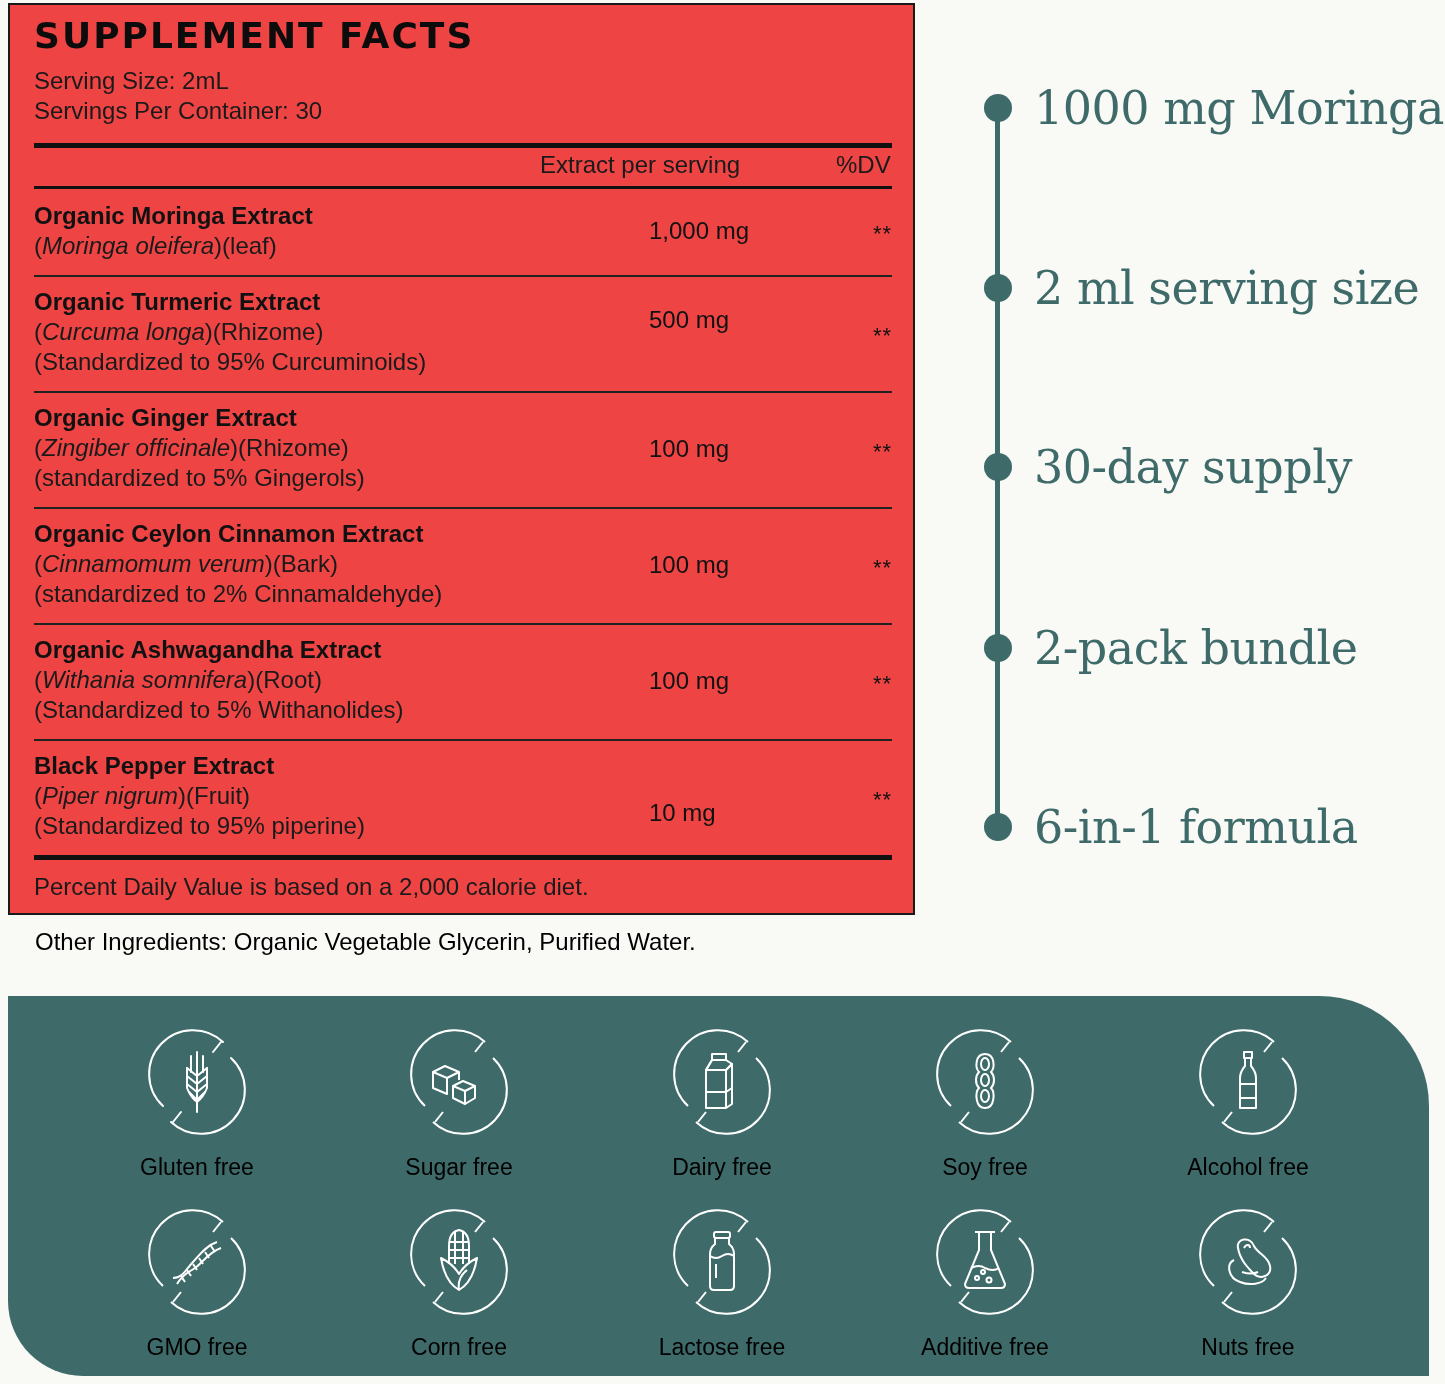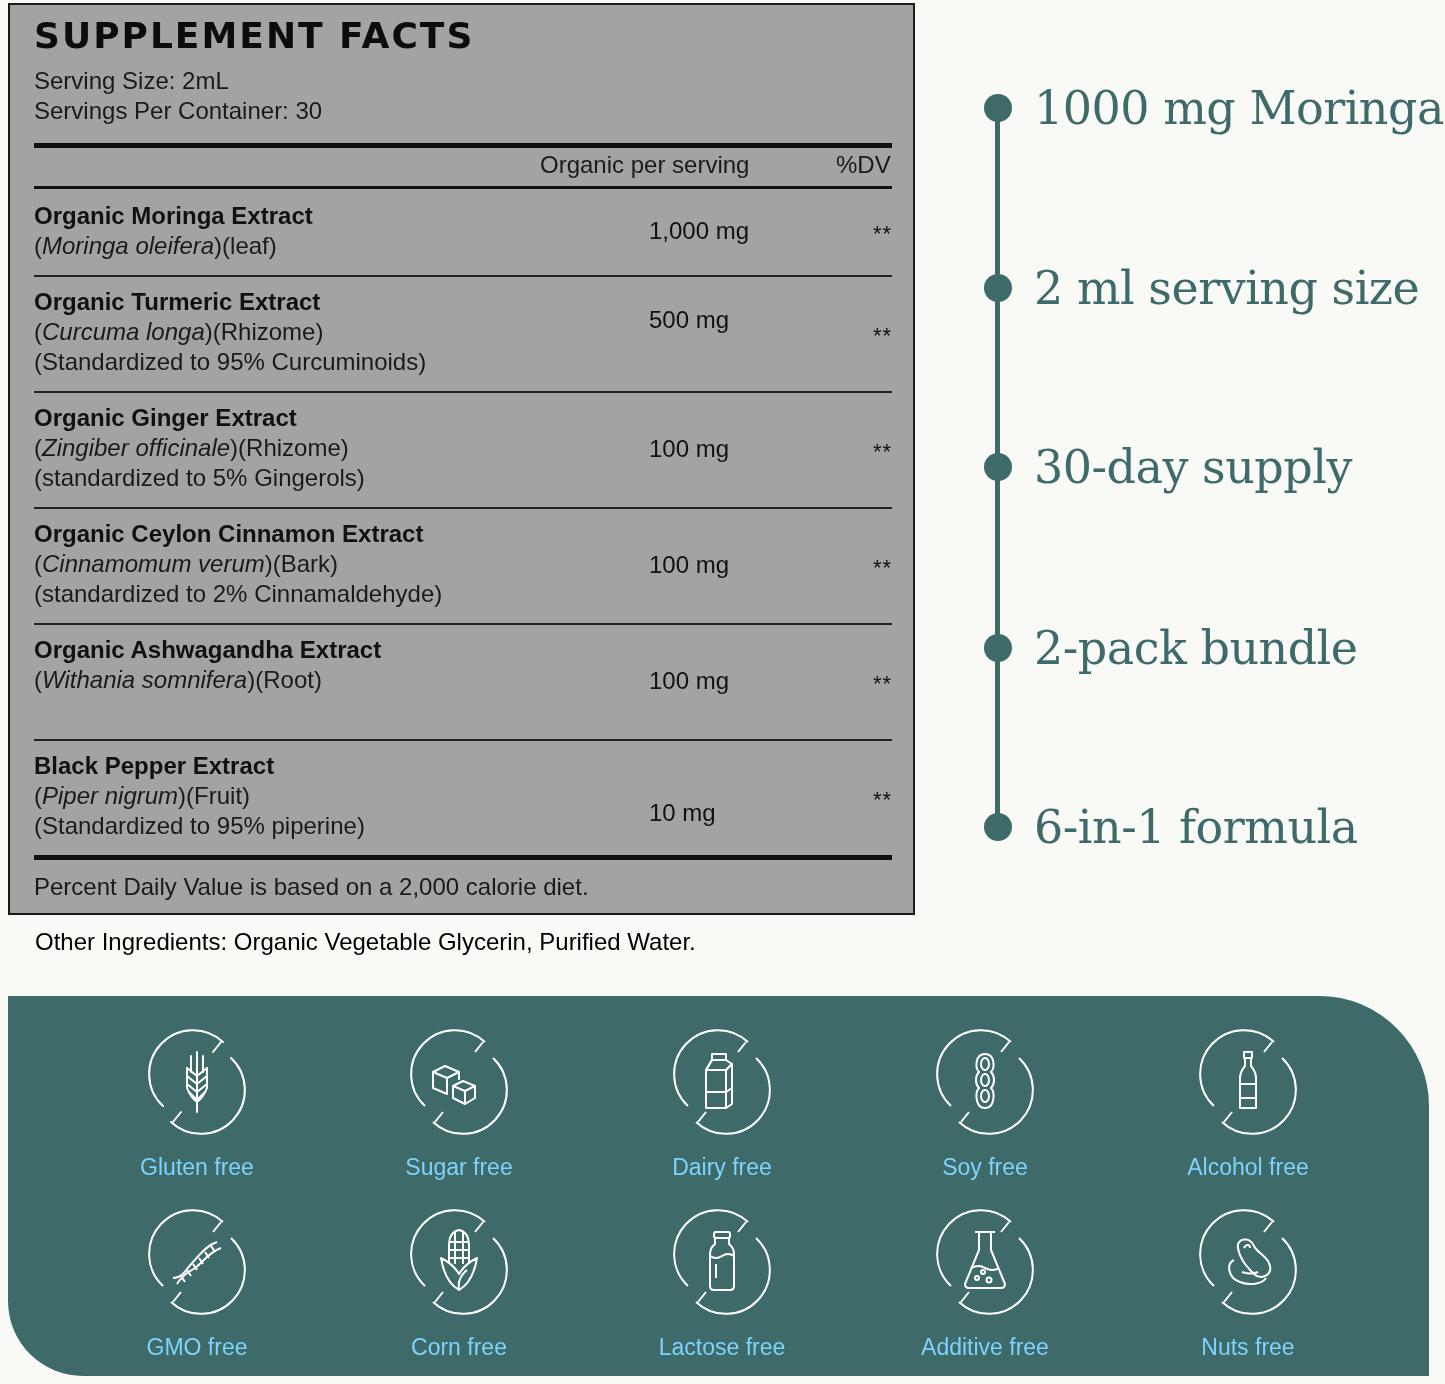--- a/index.html
+++ b/index.html
@@ -2,21 +2,21 @@
 <html><head>
   <meta charset="utf-8">
   <style>
     * { box-sizing: border-box; margin: 0; padding: 0; }
     html, body { width: 1445px; height: 1384px; background: #f9f9f6; overflow: hidden; }
     body { position: relative; font-family: "Liberation Sans", sans-serif; color: #111; }
 
     
     .facts-box {
       position: absolute; left: 8px; top: 3px; width: 907px; height: 912px;
-      border: 2px solid #1a1a1a; background: #a3a3a3;
+      border: 2px solid #1a1a1a; background: #ef4444;
     }
     .facts-title {
       position: absolute; left: 24px; top: 10px;
       font-family: "DejaVu Sans", sans-serif; font-weight: bold;
       font-size: 36px; letter-spacing: 2px; color: #0c0c0c;
     }
     .serving-line {
       position: absolute; left: 24px; font-size: 24px; color: #1a1a1a;
       font-family: "Liberation Sans", sans-serif;
     }
@@ -63,34 +63,34 @@
     .free-grid {
       position: absolute; left: 0; top: 0; width: 100%; height: 100%;
     }
     .free-item {
       position: absolute; width: 180px; text-align: center;
     }
     .free-icon {
       display: block; margin: 0 auto; width: 108px; height: 108px;
     }
     .free-label {
-      display: block; margin-top: 18px; font-size: 23px; color: #7dd3fc;
+      display: block; margin-top: 18px; font-size: 23px; color: #000000;
       font-family: "Liberation Sans", sans-serif;
     }
   </style>
 </head>
 <body>
 
 <div class="facts-box">
   <div class="facts-title">SUPPLEMENT FACTS</div>
   <div class="serving-line" style="top:62px">Serving Size: 2mL</div>
   <div class="serving-line" style="top:92px">Servings Per Container: 30</div>
 
   <div class="rule" style="top:138px;height:5px"></div>
-  <div class="col-head" style="left:530px">Organic per serving</div>
+  <div class="col-head" style="left:530px">Extract per serving</div>
   <div class="col-head" style="left:826px">%DV</div>
   <div class="rule" style="top:181px;height:3px"></div>
 
   <div class="ing-row" style="top:196px">
     <div class="ing-name">Organic Moringa Extract</div>
     <div class="ing-sub">(<i>Moringa oleifera</i>)<span>(leaf)</span></div>
     <div class="ing-amount" style="top:16px">1,000 mg</div>
     <div class="ing-dv" style="top:20px">**</div>
   </div>
   <div class="row-rule" style="top:270px"></div>
@@ -118,20 +118,21 @@
     <div class="ing-sub">(<i>Cinnamomum verum</i>)<span>(Bark)</span></div>
     <div class="ing-sub">(standardized to 2% Cinnamaldehyde)</div>
     <div class="ing-amount" style="top:32px">100 mg</div>
     <div class="ing-dv" style="top:36px">**</div>
   </div>
   <div class="row-rule" style="top:618px"></div>
 
   <div class="ing-row" style="top:630px">
     <div class="ing-name">Organic Ashwagandha Extract</div>
     <div class="ing-sub">(<i>Withania somnifera</i>)<span>(Root)</span></div>
+    <div class="ing-sub">(Standardized to 5% Withanolides)</div>
     <div class="ing-amount" style="top:32px">100 mg</div>
     <div class="ing-dv" style="top:36px">**</div>
   </div>
   <div class="row-rule" style="top:734px"></div>
 
   <div class="ing-row" style="top:746px">
     <div class="ing-name">Black Pepper Extract</div>
     <div class="ing-sub">(<i>Piper nigrum</i>)<span>(Fruit)</span></div>
     <div class="ing-sub">(Standardized to 95% piperine)</div>
     <div class="ing-amount" style="top:48px">10 mg</div>

